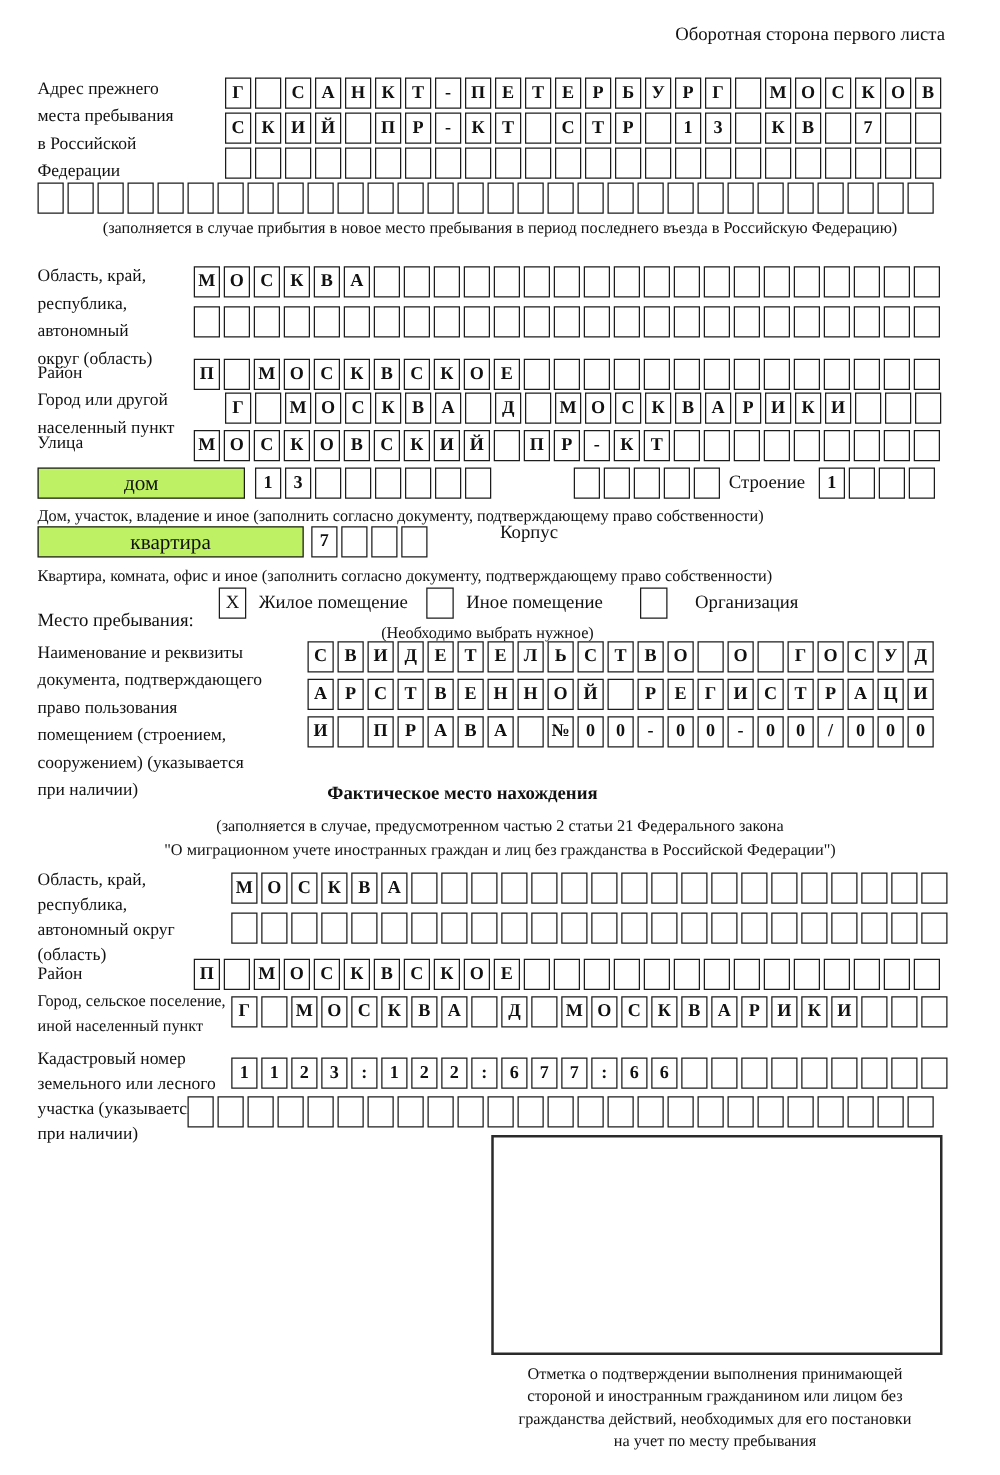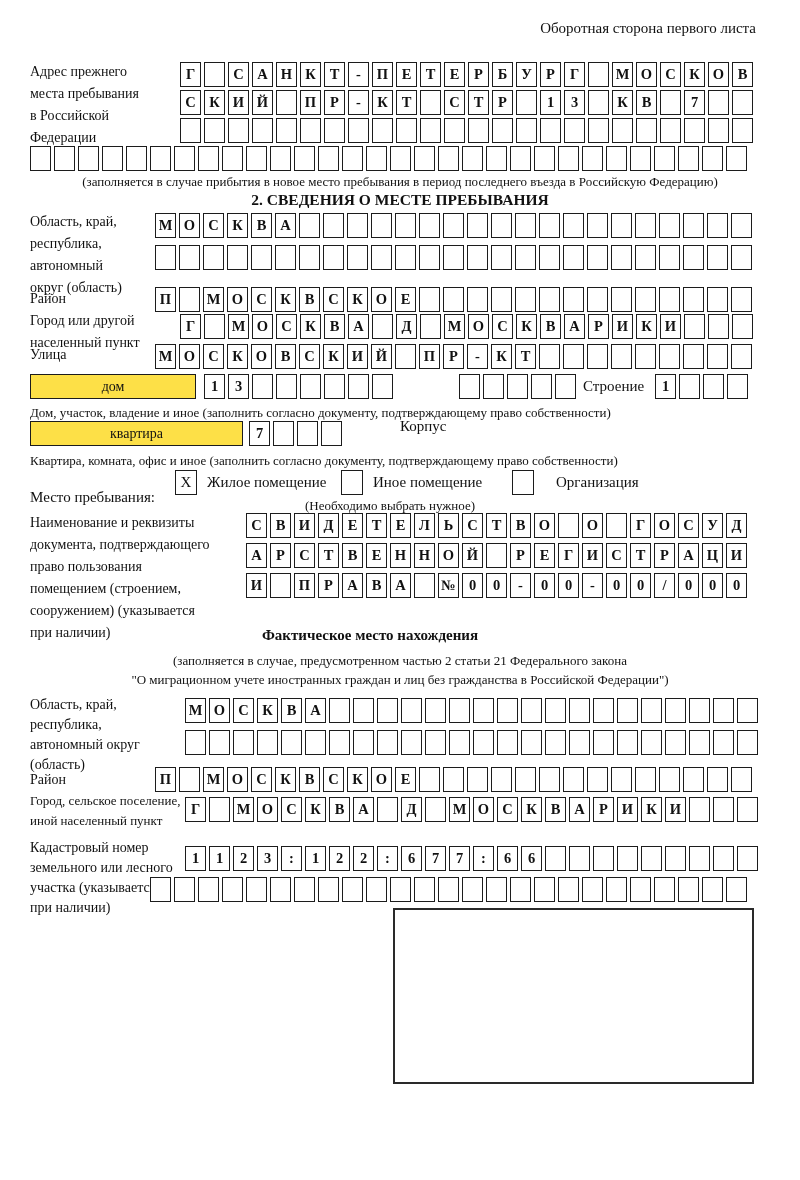--- a/index.html
+++ b/index.html
@@ -10,21 +10,21 @@
   .abs{position:absolute;}
   .lbl{font-size:14px;line-height:22px;white-space:pre-line;}
   .cells{display:flex;gap:3px;}
   .cell{
     flex:none;width:21px;height:25px;box-sizing:border-box;
     border:1.5px solid #1c1c1c;display:flex;align-items:center;justify-content:center;
     font-size:14.5px;font-weight:bold;background:#fff;
   }
   .wbox{
     height:25px;box-sizing:border-box;border:1.5px solid #1c1c1c;
-    display:flex;align-items:center;justify-content:center;font-size:14px;background:#fde047;
+    display:flex;align-items:center;justify-content:center;font-size:17px;background:#bef264;
   }
   .cbox{
     width:22px;height:25px;box-sizing:border-box;border:1.5px solid #1c1c1c;
     display:flex;align-items:center;justify-content:center;font-size:15px;background:#fff;
   }
   .note{font-size:13px;line-height:17px;}
   .center{text-align:center;}
   .title{font-size:15.5px;font-weight:bold;}
   .inline-lbl{font-size:15px;line-height:25px;}
   .bigbox{box-sizing:border-box;border:2px solid #2a2a2a;background:#fff;}
@@ -146,21 +146,20 @@
       <div class="cell"></div>
       <div class="cell"></div>
       <div class="cell"></div>
       <div class="cell"></div>
       <div class="cell"></div>
       <div class="cell"></div>
       <div class="cell"></div>
     </div>
   <div class="abs note center" style="left:0;top:173px;width:800px;">(заполняется в случае прибытия в новое место пребывания в период последнего въезда в Российскую Федерацию)</div>
 
-  <div class="abs title center" style="left:0;top:191px;width:800px;">2. СВЕДЕНИЯ О МЕСТЕ ПРЕБЫВАНИЯ</div>
 
   <div class="abs lbl" style="left:30px;top:211px;width:122px;">Область, край,
 республика,
 автономный
 округ (область)</div>
   <div class="abs cells" style="left:155px;top:213px;">
       <div class="cell">М</div>
       <div class="cell">О</div>
       <div class="cell">С</div>
       <div class="cell">К</div>
@@ -594,14 +593,18 @@
       <div class="cell"></div>
       <div class="cell"></div>
       <div class="cell"></div>
       <div class="cell"></div>
       <div class="cell"></div>
       <div class="cell"></div>
       <div class="cell"></div>
     </div>
 
   <div class="abs bigbox" style="left:393px;top:908px;width:361px;height:176px;"></div>
+  <div class="abs note center prelined" style="left:372px;top:1090px;width:400px;line-height:18px;">Отметка о подтверждении выполнения принимающей
+стороной и иностранным гражданином или лицом без
+гражданства действий, необходимых для его постановки
+на учет по месту пребывания</div>
 
 </div>
 
 </body></html>

